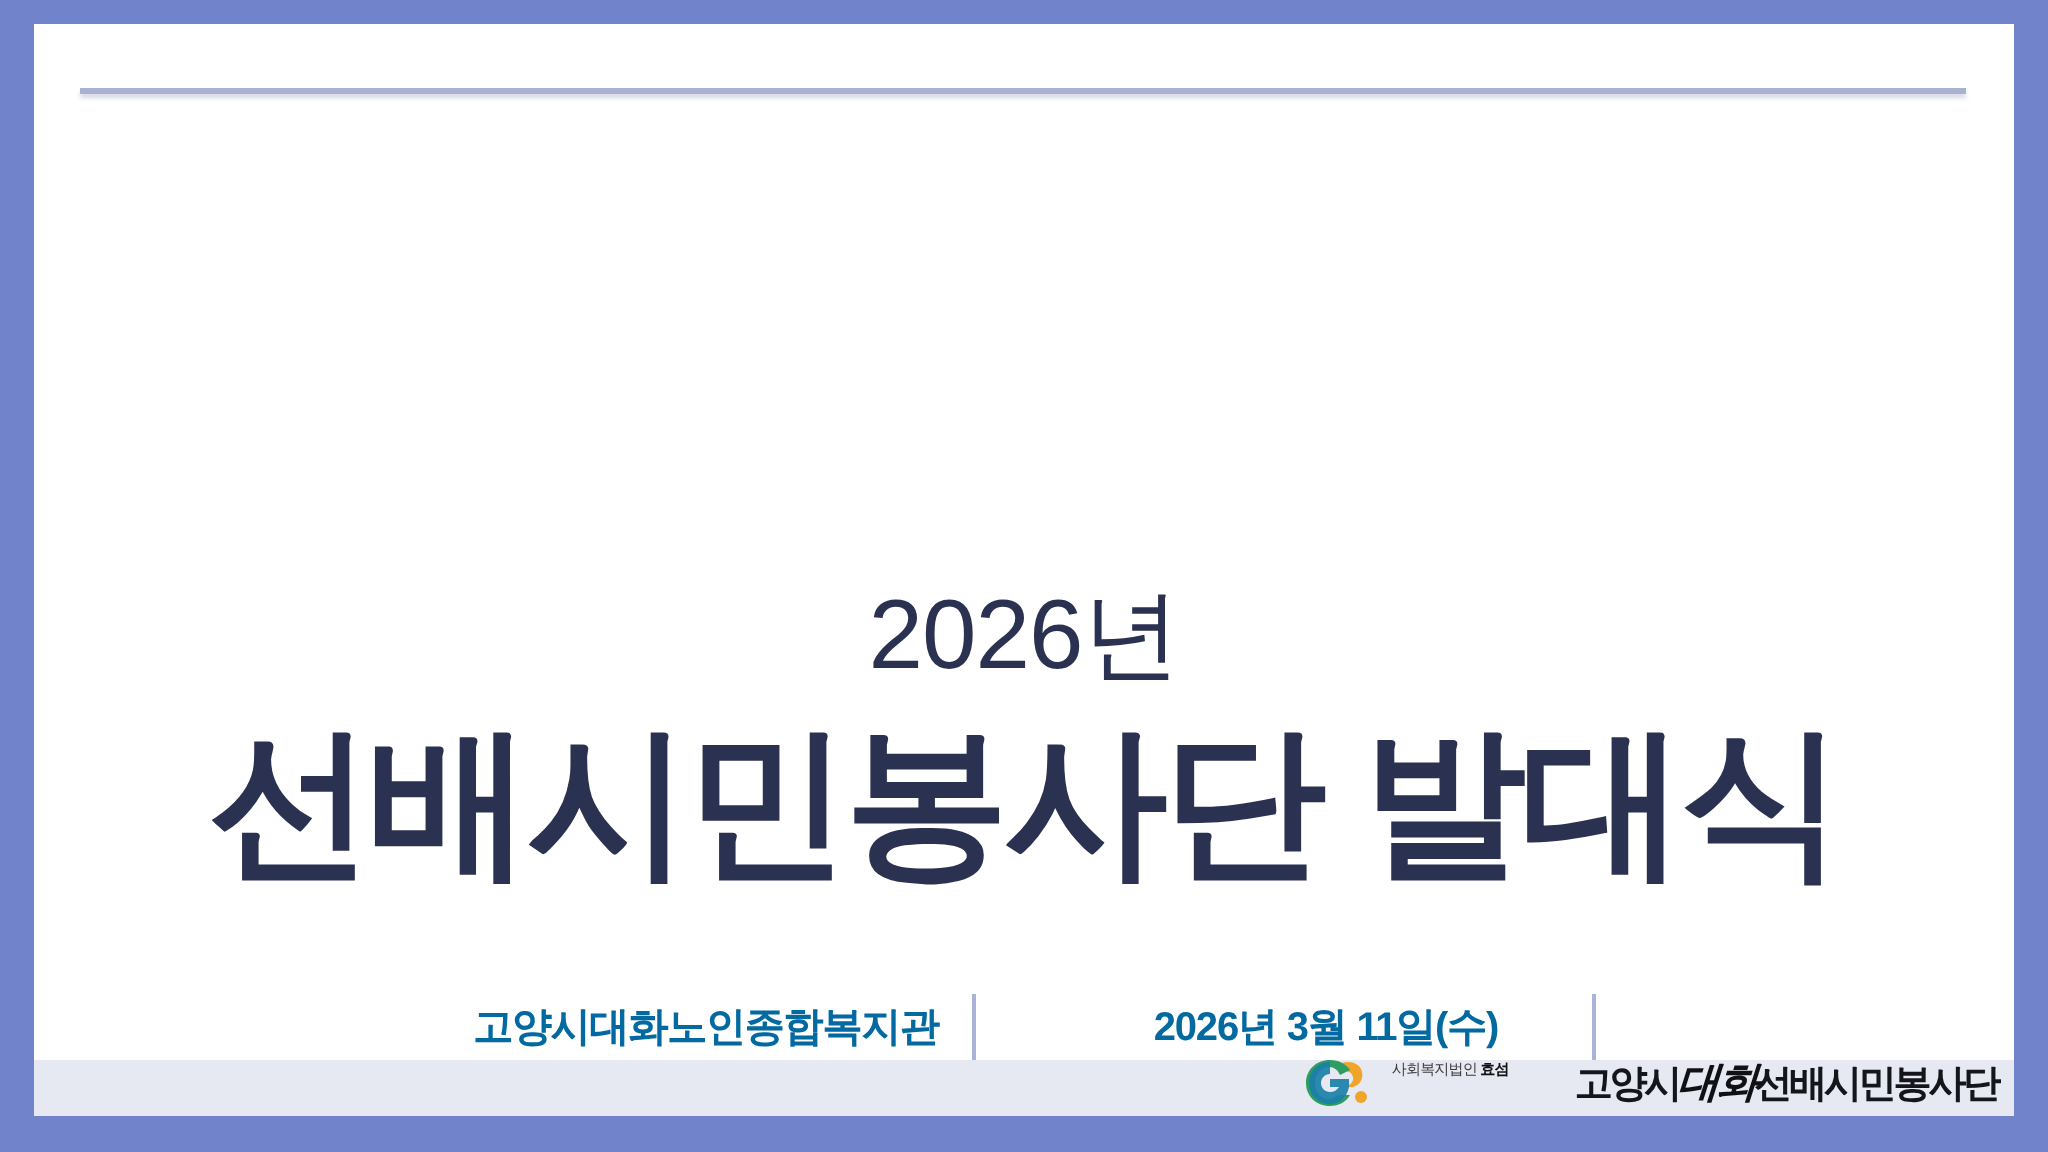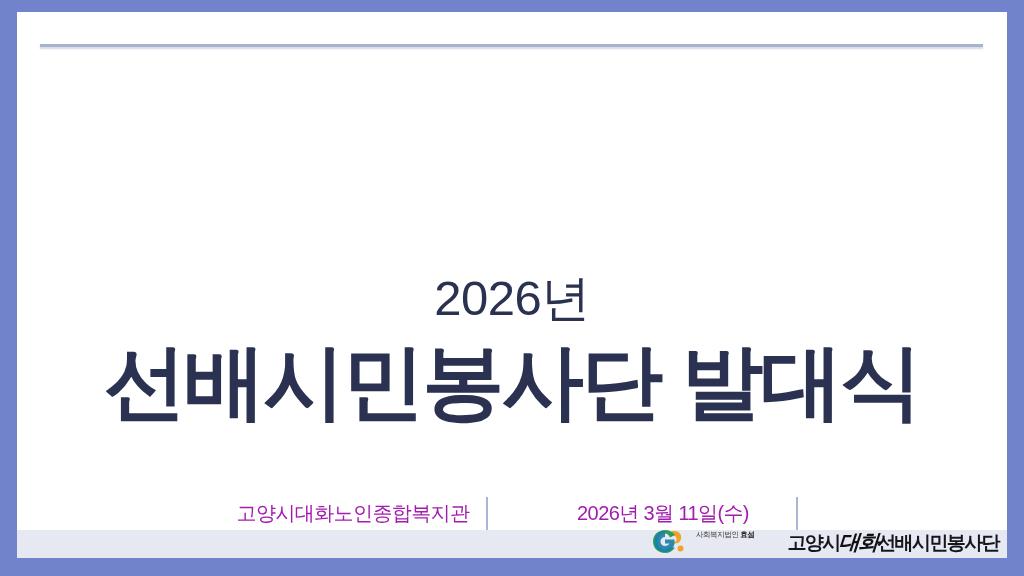--- a/index.html
+++ b/index.html
@@ -68,36 +68,36 @@
     margin: 0 0 16px 0;
     white-space: nowrap;
   }
 
   .headline {
     font-size: 82px;
     font-weight: 700;
     letter-spacing: -2.5px;
     color: #2b3251;
     line-height: 1.05;
-    margin: 0 0 72px 0;
+    margin: 0 0 52px 0;
     white-space: nowrap;
   }
 
   
   .meta-row {
     display: flex;
     align-items: center;
     justify-content: center;
     gap: 0;
     margin-left: -6px;
   }
   .meta-item {
     font-size: 20px;
-    font-weight: 400;
-    color: #a21caf;
+    font-weight: 700;
+    color: #0369a1;
     letter-spacing: -0.6px;
     white-space: nowrap;
     text-align: center;
   }
   .meta-venue  { width: 265px; }
   .meta-date   { width: 265px; margin-left: 43px; }
   .meta-time   { width: 265px; }
 
   .meta-sep {
     width: 2px;
@@ -151,20 +151,21 @@
   .logo-tagline b { font-weight: 700; color: #111; }
 
   .logo-name {
     font-size: 19px;
     font-weight: 700;
     color: #14161c;
     letter-spacing: -1.6px;
     white-space: nowrap;
     display: flex;
     align-items: baseline;
+    font-family: Liberation Serif, serif;
   }
   .logo-name .accent {
     font-size: 21px;
     font-weight: 700;
     font-style: italic;
     letter-spacing: -1.2px;
     color: #0f1115;
     transform: skewX(-4deg);
     display: inline-block;
     margin: 0 -1px;

